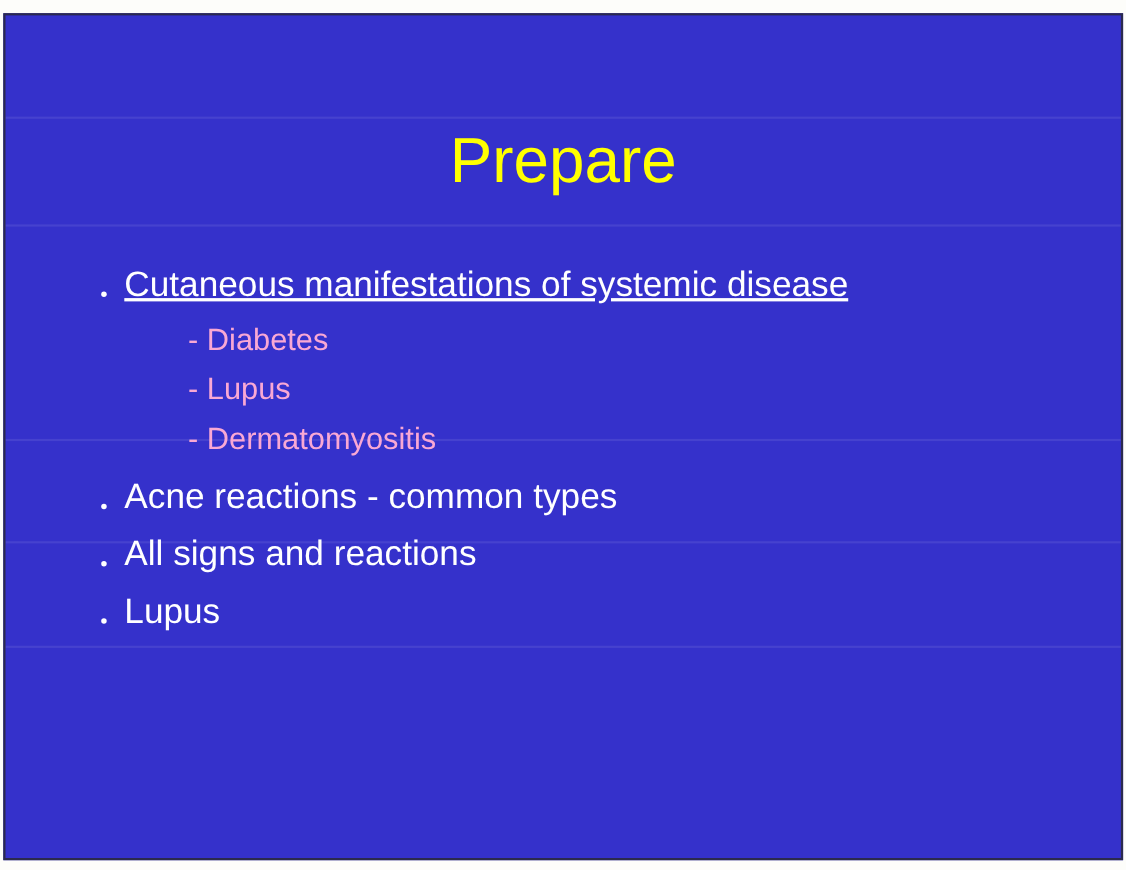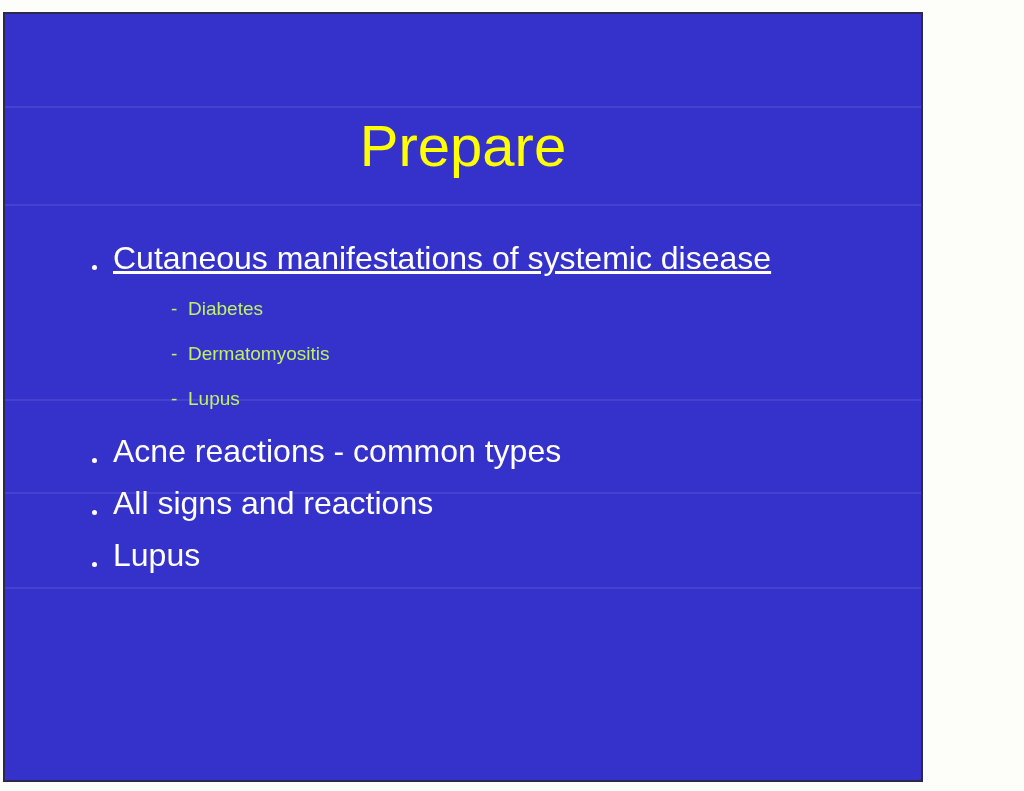--- a/index.html
+++ b/index.html
@@ -21,21 +21,21 @@
     width: 1024px;
     height: 791px;
     background: #fdfdfa;
     box-sizing: border-box;
   }
 
   .slide-frame {
     position: absolute;
     left: 3px;
     top: 12px;
-    width: 920px;
+    width: 1018px;
     height: 770px;
     background: #3531cb;
     border: 2px solid #2b2a4e;
     box-sizing: border-box;
     overflow: hidden;
   }
 
   
   .band {
     position: absolute;
@@ -115,22 +115,22 @@
   }
 
   
   ul.sub-bullets {
     list-style: none;
     margin: 6px 0 6px 0;
     padding: 0;
   }
 
   li.sub-bullet-item {
-    color: #bef264;
-    font-size: 19px;
+    color: #f9a8d4;
+    font-size: 28px;
     line-height: 45px;
     padding-left: 58px;
     font-weight: 400;
     white-space: nowrap;
   }
 
   li.sub-bullet-item .dash {
     display: inline-block;
     width: 17px;
   }
@@ -155,24 +155,24 @@
 
 
         <li class="bullet-item wraps">
           <span class="dot"></span>
           <span class="bullet-text">Cutaneous manifestations of systemic disease</span>
           <ul class="sub-bullets">
             <li class="sub-bullet-item">
               <span class="dash">-</span><span>Diabetes</span>
             </li>
             <li class="sub-bullet-item">
-              <span class="dash">-</span><span>Dermatomyositis</span>
+              <span class="dash">-</span><span>Lupus</span>
             </li>
             <li class="sub-bullet-item">
-              <span class="dash">-</span><span>Lupus</span>
+              <span class="dash">-</span><span>Dermatomyositis</span>
             </li>
           </ul>
         </li>
 
         <li class="bullet-item">
           <span class="dot"></span>
           <span class="bullet-text">Acne reactions - common types</span>
         </li>
 
         <li class="bullet-item">

